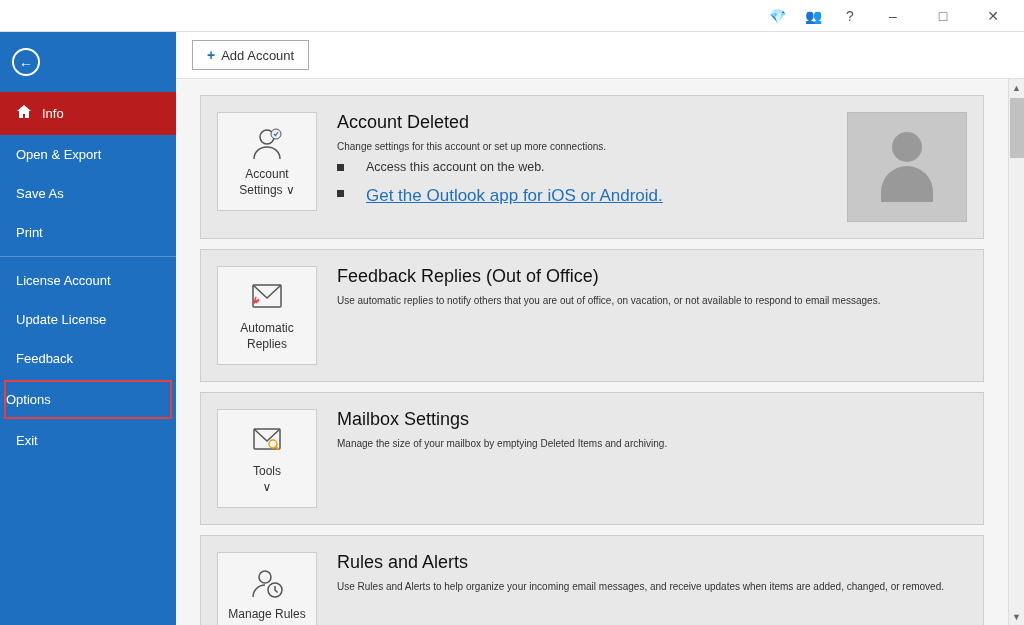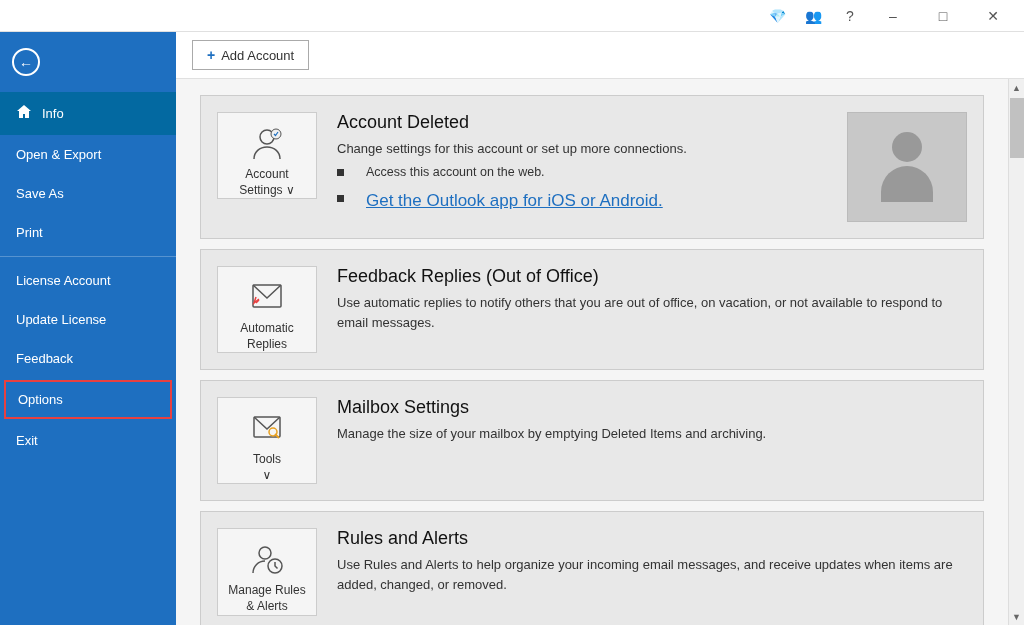--- a/index.html
+++ b/index.html
@@ -81,35 +81,35 @@
     }
     .sidebar-item {
       padding: 12px 16px;
       color: #fff;
       cursor: pointer;
       font-size: 13px;
       display: flex;
       align-items: center;
       gap: 10px;
     }
-    .sidebar-item.active { background: #0369a1; }
+    .sidebar-item.active { background: #b91c1c; }
     .sidebar-item.disabled { color: rgba(255,255,255,0.4); cursor: default; }
     .sidebar-divider {
       border: none;
       border-top: 1px solid rgba(255,255,255,0.25);
       margin: 4px 0;
     }
     .sidebar-item-icon {
       font-size: 14px;
       flex-shrink: 0;
     }
     .sidebar-item.options-item {
       border: 2px solid #e84040;
       margin: 2px 4px;
-      padding: 10px 12px;
+      padding: 10px 0;
     }
 
     
     .content-area {
       flex: 1;
       background: #f5f5f5;
       display: flex;
       flex-direction: column;
       overflow: hidden;
     }
@@ -193,21 +193,21 @@
     }
     .card-icon-box {
       width: 100px;
       min-width: 100px;
       border: 1px solid #ccc;
       background: #f5f5f5;
       display: flex;
       flex-direction: column;
       align-items: center;
       justify-content: center;
-      padding: 12px 8px 0 8px;
+      padding: 12px 8px 12px 8px;
       cursor: pointer;
       gap: 6px;
     }
     .card-icon {
       font-size: 30px;
       color: #555;
       line-height: 1;
     }
     .card-icon-label {
       font-size: 12px;
@@ -218,21 +218,21 @@
     .card-body {
       flex: 1;
     }
     .card-title {
       font-size: 18px;
       font-weight: 400;
       color: #111;
       margin-bottom: 6px;
     }
     .card-desc {
-      font-size: 13px;
+      font-size: 10px;
       color: #333;
       line-height: 1.5;
       margin-bottom: 6px;
     }
     .card-bullet {
       display: flex;
       align-items: flex-start;
       gap: 22px;
       margin-bottom: 4px;
     }

